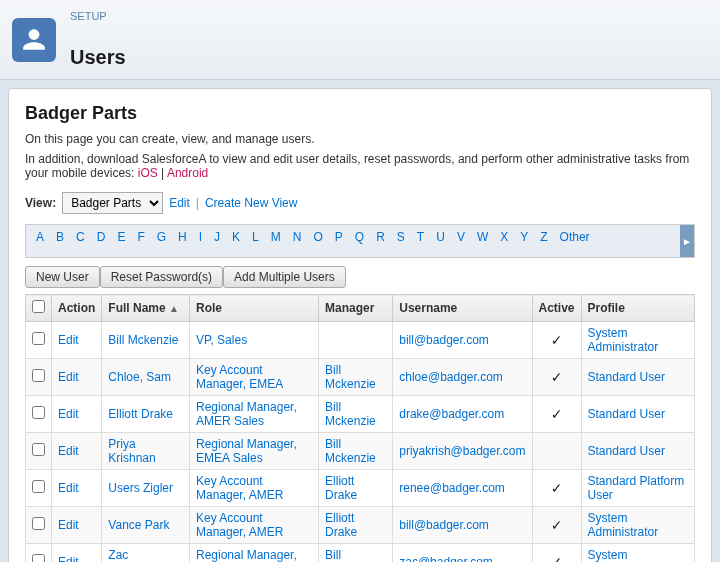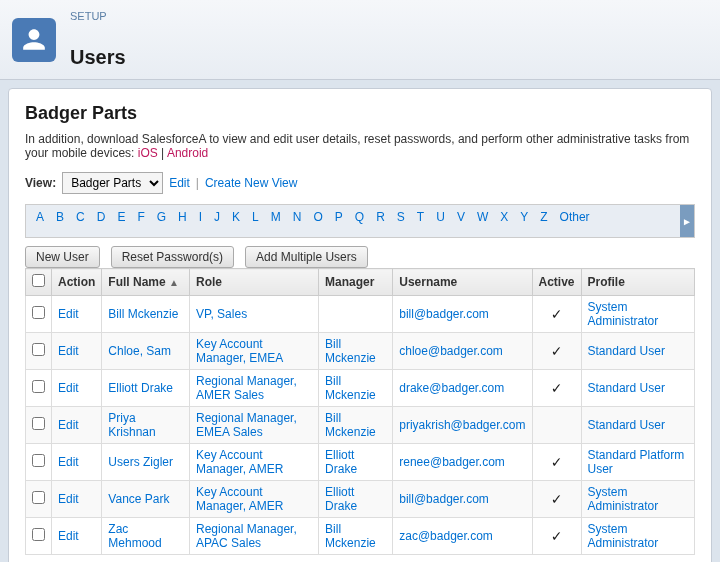--- a/index.html
+++ b/index.html
@@ -67,21 +67,21 @@
     
     .alpha-nav {
       display: flex; align-items: center; gap: 2px;
       margin-bottom: 8px; font-size: 12px; flex-wrap: wrap;
     }
     .alpha-nav a { color: #0070d2; text-decoration: none; padding: 1px 2px; }
     .alpha-nav span { color: #333; padding: 1px 2px; }
 
     
     .action-row {
-      display: flex; gap: 11px; 
+      display: flex; gap: 0; margin-bottom: 6px;
     }
     .btn {
       font-size: 12px; padding: 3px 10px;
       background: linear-gradient(to bottom, #f8f8f8, #e0e0e0);
       border: 1px solid #aaa; border-radius: 3px;
       cursor: pointer; color: #333;
     }
 
     
     .user-table {
@@ -134,20 +134,21 @@
   <div class="header-text">
     <div class="setup-label">SETUP</div>
     <div class="page-title">Users</div>
   </div>
 </div>
 
 <div class="main">
 
 
   <div class="page-heading">Badger Parts</div>
+  <div class="description">On this page you can create, view, and manage users.</div>
   <div class="description-extra">
     <span>In addition, download SalesforceA to view and edit user details, reset passwords, and perform other administrative tasks from your mobile devices:</span>
     <a href="#">iOS</a>
     <span> | </span>
     <a href="#">Android</a>
   </div>
 
   <div class="view-row">
     <span class="view-label">View:</span>
     <select class="view-select">

